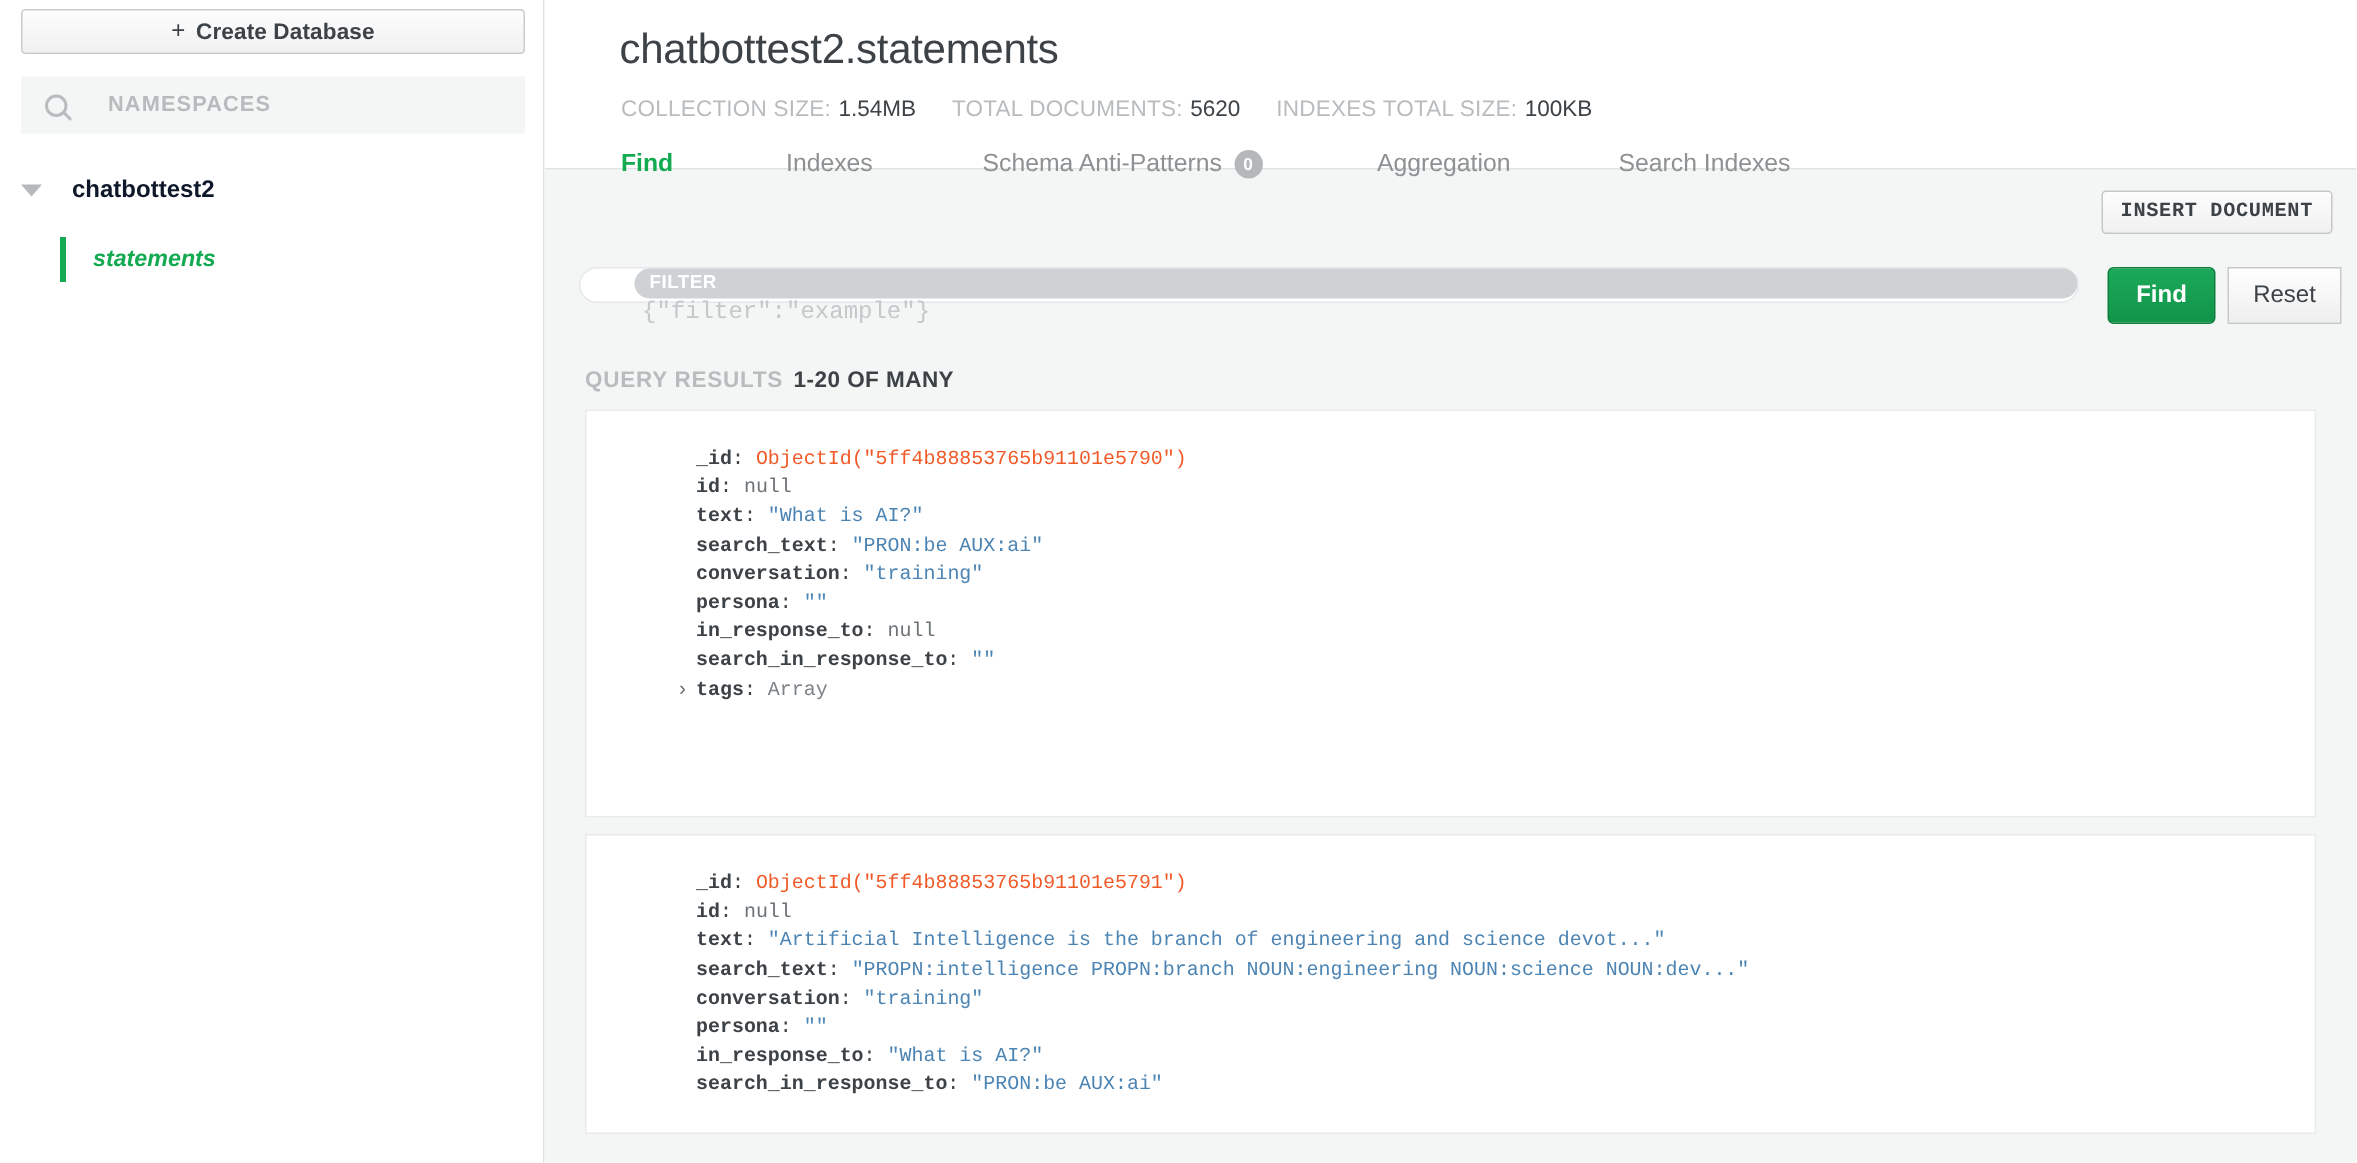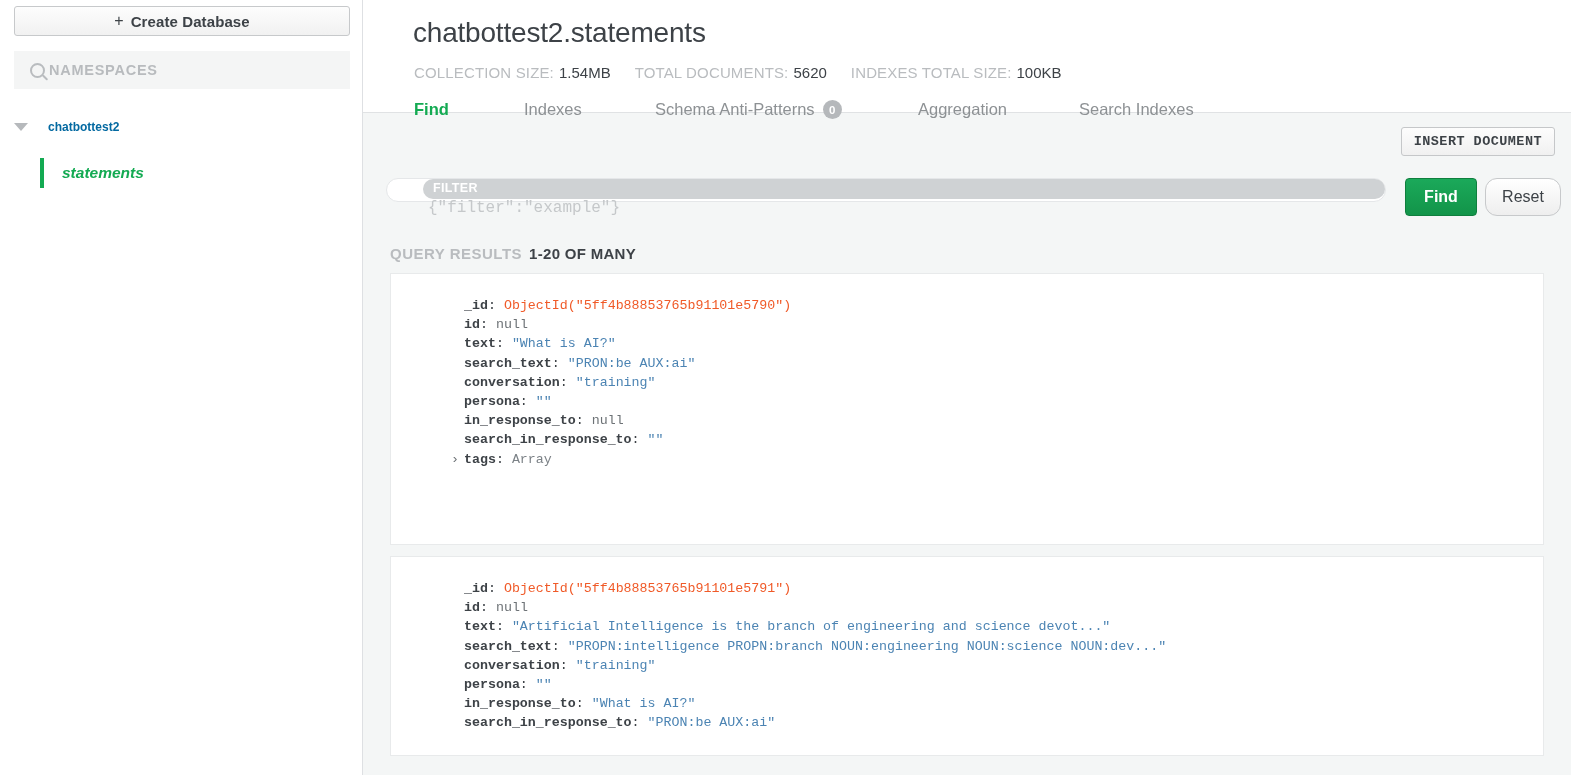--- a/index.html
+++ b/index.html
@@ -72,21 +72,21 @@
   .ns-search .magnifier::after {
     content: "";
     position: absolute;
     width: 2px; height: 7px;
     background: #b9bcbf;
     right: -3px; bottom: -5px;
     transform: rotate(-45deg);
     border-radius: 1px;
   }
   .ns-search .ns-placeholder {
-    margin-left: 4px;
+    margin-left: 27px;
     color: #b8bbbe;
     font-size: 14.5px;
     font-weight: 600;
     letter-spacing: 0.75px;
   }
   .db-row {
     position: absolute;
     left: 0; top: 112px;
     width: 363px; height: 30px;
     display: flex;
@@ -96,22 +96,22 @@
   .caret {
     width: 0; height: 0;
     border-left: 7px solid transparent;
     border-right: 7px solid transparent;
     border-top: 8px solid #b6b9bc;
     margin-left: 14px;
     flex: 0 0 14px;
   }
   .db-name {
     margin-left: 20px;
-    color: #0369a1;
-    font-size: 12px;
+    color: #0f172a;
+    font-size: 16px;
     font-weight: bold;
   }
   .coll-row {
     position: absolute;
     left: 0; top: 158px;
     width: 363px; height: 30px;
     display: flex;
     align-items: center;
     cursor: pointer;
     font-style: italic;
@@ -275,21 +275,21 @@
     cursor: pointer;
   }
   .reset-btn {
     position: absolute;
     left: 1122px;
     top: 7px;
     width: 76px;
     height: 38px;
     background: linear-gradient(180deg, #ffffff 0%, #eeeeee 100%);
     border: 1px solid #c7c9cb;
-    border-radius: 12px;
+    border-radius: 0;
     color: #3d4247;
     font-size: 16px;
     font-weight: 400;
     display: flex;
     align-items: center;
     justify-content: center;
     cursor: pointer;
   }
 
   .results-header {

